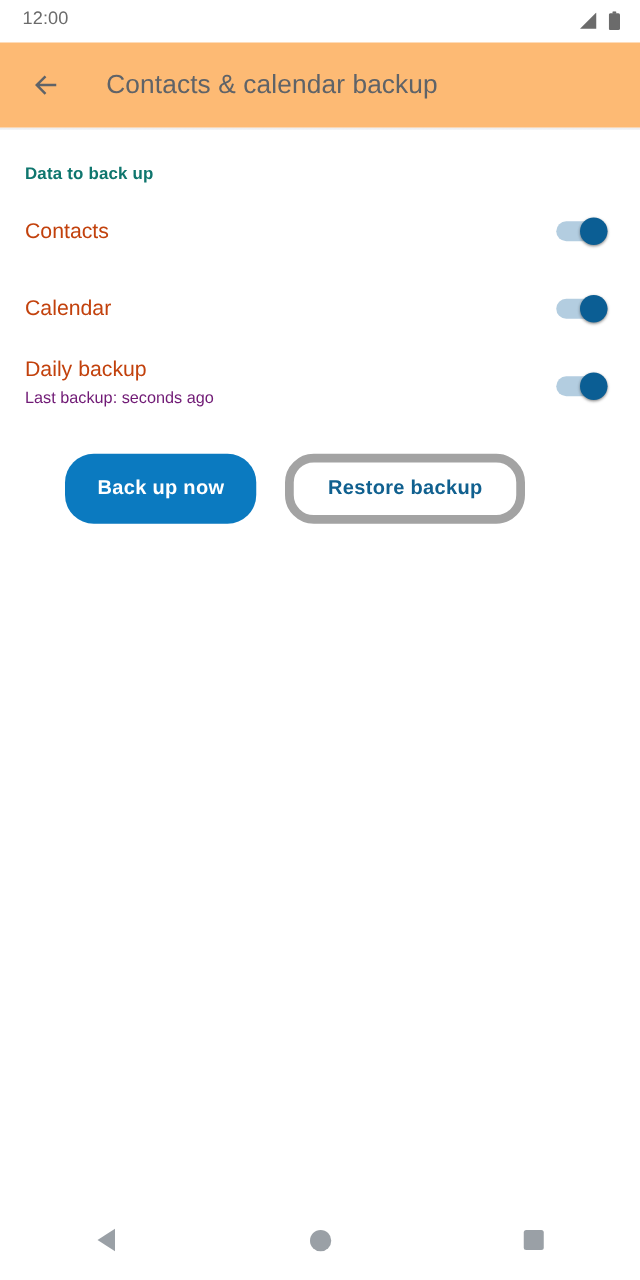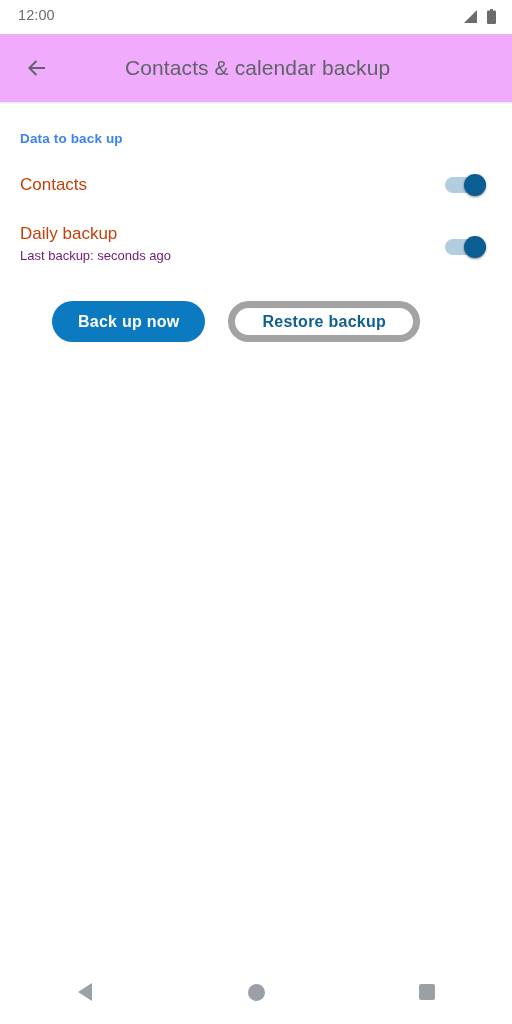--- a/index.html
+++ b/index.html
@@ -55,24 +55,23 @@
     width: 9px;
     height: 15px;
     display: block;
   }
 
   
   .app-bar {
     position: relative;
     height: 68px;
     flex: 0 0 68px;
-    background: #f0abfc;
-    display: flex;
-    align-items: center;
-    gap: 40px;
+    background: #fdba74;
+    display: flex;
+    align-items: center;
   }
   .back-btn {
     width: 52px;
     height: 52px;
     margin-left: 11px;
     display: flex;
     align-items: center;
     justify-content: center;
     border-radius: 50%;
     cursor: pointer;
@@ -99,21 +98,21 @@
   
   .content {
     position: relative;
     flex: 1 1 auto;
     background: #ffffff;
     padding: 0;
   }
   .section-header {
     font-size: 13.5px;
     font-weight: bold;
-    color: #3b82f6;
+    color: #0f766e;
     letter-spacing: 0.15px;
     padding-left: 20px;
   }
   #hdr-data { padding-top: 27px; }
   #hdr-settings { padding-top: 26px; }
 
   .switch-row {
     position: relative;
     display: flex;
     align-items: center;
@@ -173,21 +172,21 @@
   }
 
   
   .button-row {
     display: flex;
     align-items: center;
     gap: 23px;
     padding: 33px 0 0 52px;
   }
   .btn {
-    height: 41px;
+    height: 56px;
     border-radius: 23px;
     display: inline-flex;
     align-items: center;
     justify-content: center;
     font-size: 16px;
     font-weight: bold;
     letter-spacing: 0.25px;
     cursor: pointer;
     box-sizing: border-box;
     white-space: nowrap;
@@ -277,20 +276,29 @@
     <div class="switch-row" id="row-contacts">
       <div class="row-texts">
         <div class="row-title">Contacts</div>
       </div>
       <div class="switch">
         <div class="switch-track"></div>
         <div class="switch-thumb"></div>
       </div>
     </div>
 
+    <div class="switch-row" id="row-calendar">
+      <div class="row-texts">
+        <div class="row-title">Calendar</div>
+      </div>
+      <div class="switch">
+        <div class="switch-track"></div>
+        <div class="switch-thumb"></div>
+      </div>
+    </div>
 
 
     <div class="switch-row" id="row-daily">
       <div class="row-texts">
         <div class="row-title">Daily backup</div>
         <div class="row-subtitle">Last backup: seconds ago</div>
       </div>
       <div class="switch">
         <div class="switch-track"></div>
         <div class="switch-thumb"></div>

